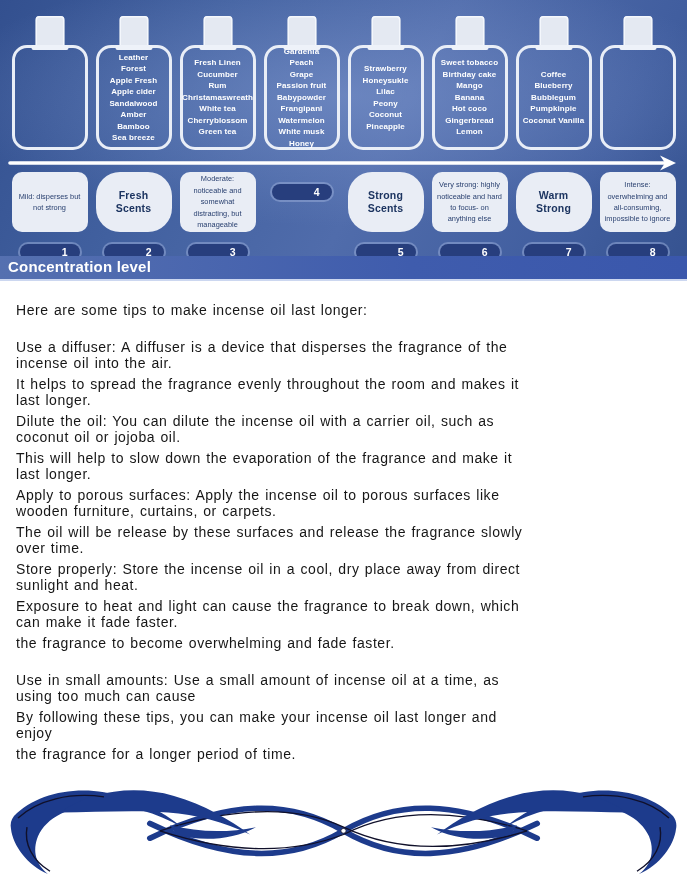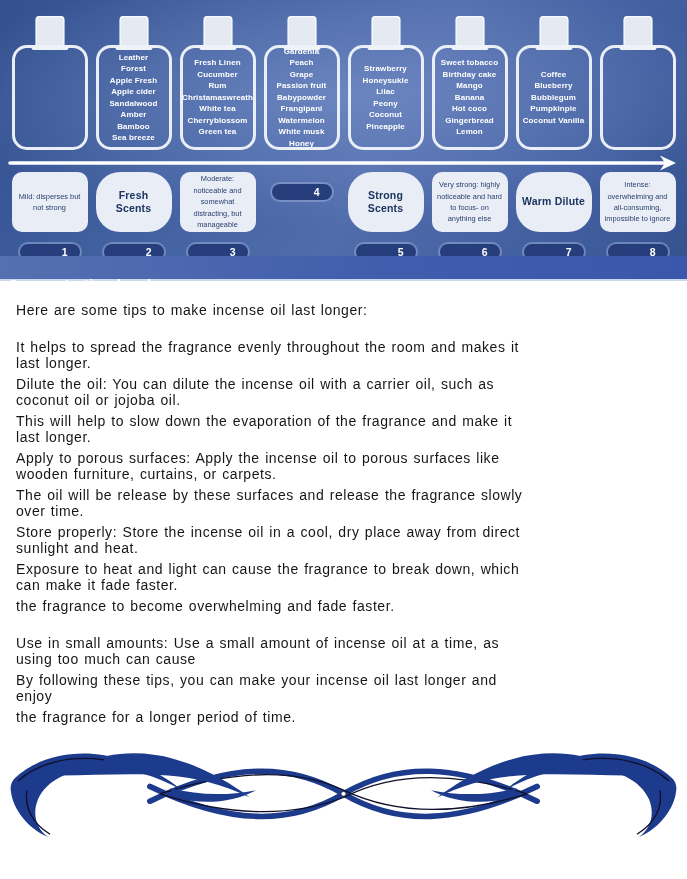--- a/index.html
+++ b/index.html
@@ -59,21 +59,21 @@
     color:#ffffff;font-size:10.5px;font-weight:bold;text-align:right;
     padding-right:12px;line-height:16px;box-sizing:border-box;
   }
   .axis-strip{
     position:absolute;bottom:0;left:0;right:0;height:23px;
     background:linear-gradient(90deg,#5570b0 0%,#3f5cad 60%,#3a57ac 100%);
     border-bottom:2px solid #ccd7f0;box-sizing:content-box;
   }
   .axis-label{
     display:inline-block;color:#ffffff;font-weight:bold;font-size:15px;
-    padding:20px 0 0 8px;letter-spacing:0.2px;
+    padding:2px 0 0 8px;letter-spacing:0.2px;
   }
 
   
   .tips{padding:21px 18px 0 16px;}
   .tip-line{
     margin:0;height:37px;font-size:14px;line-height:16px;color:#161616;
     letter-spacing:0.55px;word-spacing:1px;font-weight:500;
   }
 
   
@@ -210,39 +210,40 @@
           <div class="card big">Strong Scents</div>
           <div class="pill">5</div>
         </div>
 
         <div class="level">
           <div class="card">Very strong: highly noticeable and hard to focus- on anything else</div>
           <div class="pill">6</div>
         </div>
 
         <div class="level">
-          <div class="card big">Warm Dilute</div>
+          <div class="card big">Warm Strong</div>
           <div class="pill">7</div>
         </div>
 
         <div class="level">
           <div class="card">Intense: overwhelming and all-consuming, impossible to ignore</div>
           <div class="pill">8</div>
         </div>
       </div>
 
     <div class="axis-strip">
       <span class="axis-label">Concentration level</span>
     </div>
   </div>
 
   <div class="tips">
 
       <p class="tip-line">Here are some tips to make incense oil last longer:</p>
 
+      <p class="tip-line">Use a diffuser: A diffuser is a device that disperses the fragrance of the incense oil into the air.</p>
 
       <p class="tip-line">It helps to spread the fragrance evenly throughout the room and makes it last longer.</p>
 
       <p class="tip-line">Dilute the oil: You can dilute the incense oil with a carrier oil, such as coconut oil or jojoba oil.</p>
 
       <p class="tip-line">This will help to slow down the evaporation of the fragrance and make it last longer.</p>
 
       <p class="tip-line">Apply to porous surfaces: Apply the incense oil to porous surfaces like wooden furniture, curtains, or carpets.</p>
 
       <p class="tip-line">The oil will be release by these surfaces and release the fragrance slowly over time.</p>

